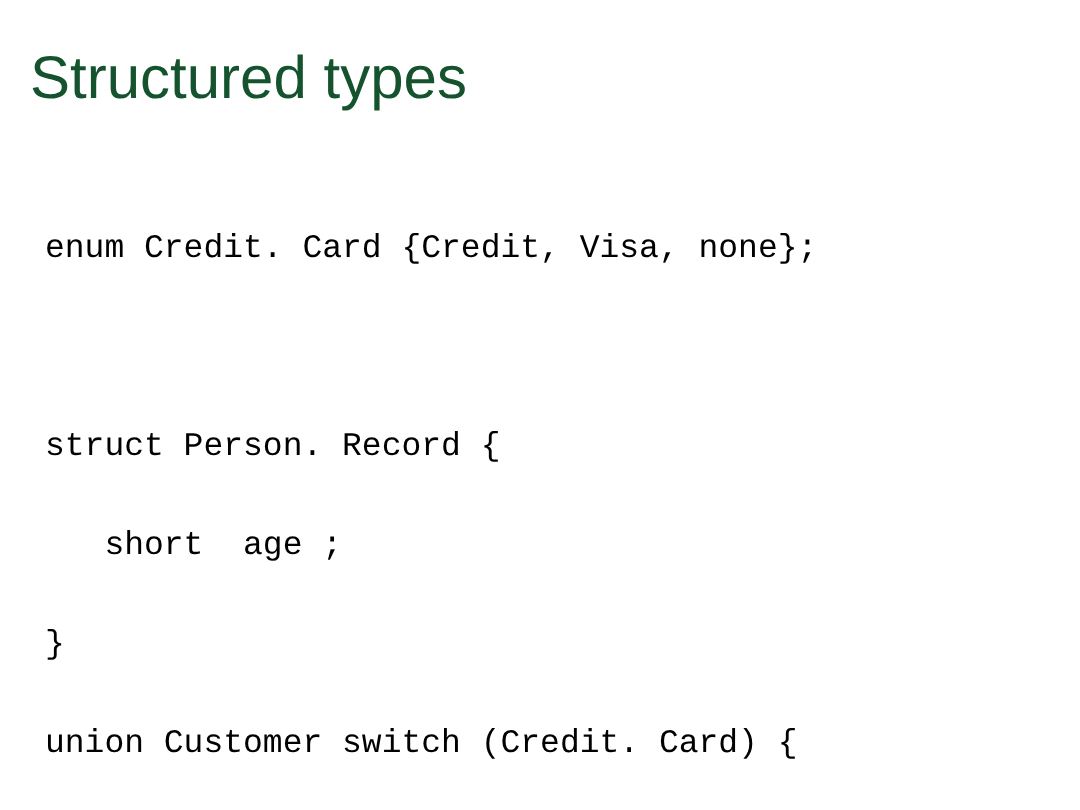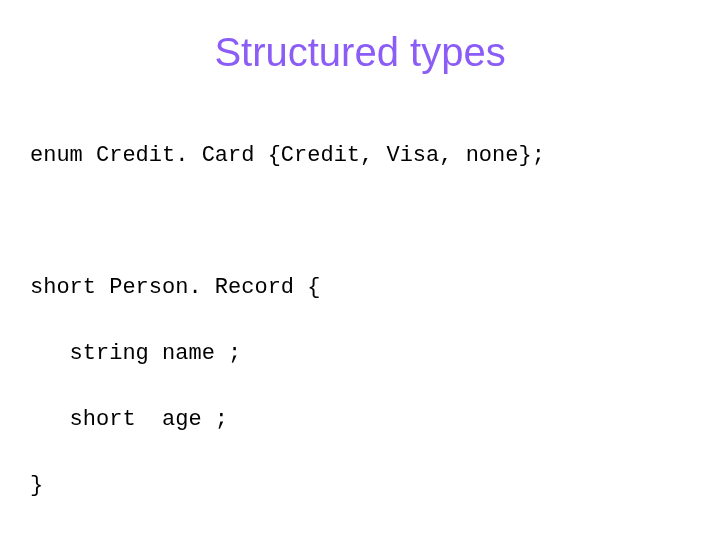--- a/index.html
+++ b/index.html
@@ -15,24 +15,24 @@
       position: relative;
     }
     .slide {
       width: 100%;
       height: 100%;
       padding: 20px 20px 20px 20px;
     }
     .title {
       font-size: 40px;
       font-weight: normal;
-      text-align: center;
+      text-align: left;
       margin-top: 10px;
-      margin-bottom: 31px;
-      color: #8b5cf6;
+      margin-bottom: 41px;
+      color: #14532d;
     }
     .code-block {
       font-family: "Courier New", Courier, monospace;
       font-size: 22px;
       line-height: 1.5;
       color: #000;
       white-space: pre;
       margin-left: 10px;
     }
     .code-block .spacer {
@@ -40,22 +40,21 @@
     }
   </style>
 </head>
 <body>
 
 <div class="slide">
   <h1 class="title">Structured types</h1>
   <div class="code-block">
 <div>enum Credit. Card {Credit, Visa, none};</div>
 <div class="spacer"></div>
-<div>short Person. Record {</div>
-<div>   string name ;</div>
+<div>struct Person. Record {</div>
 <div>   short  age ;</div>
 <div>}</div>
 <div>union Customer switch (Credit. Card) {</div>
 
 
 
 
   </div>
 </div>
 

